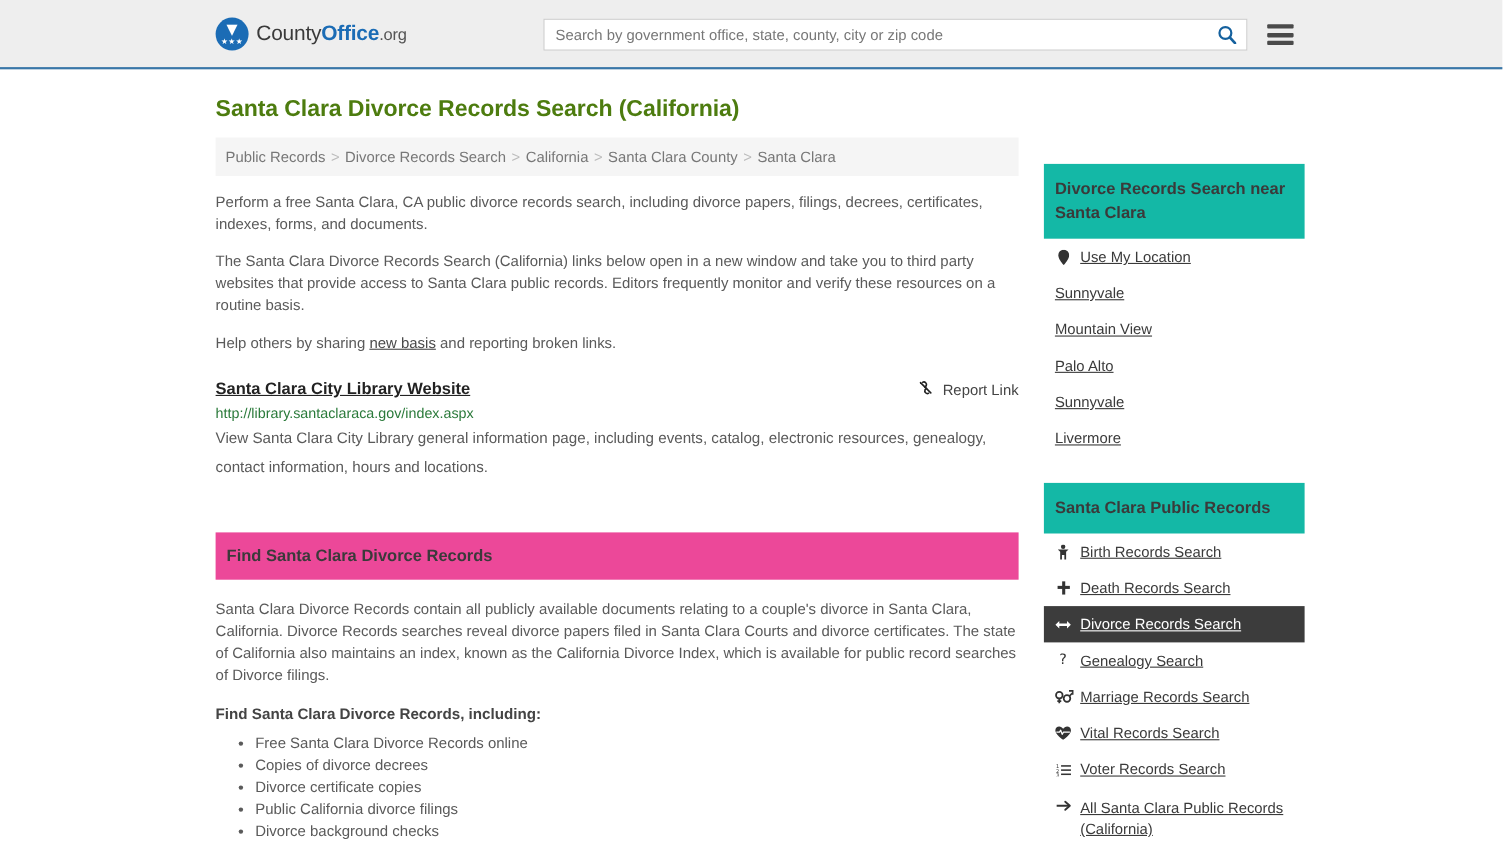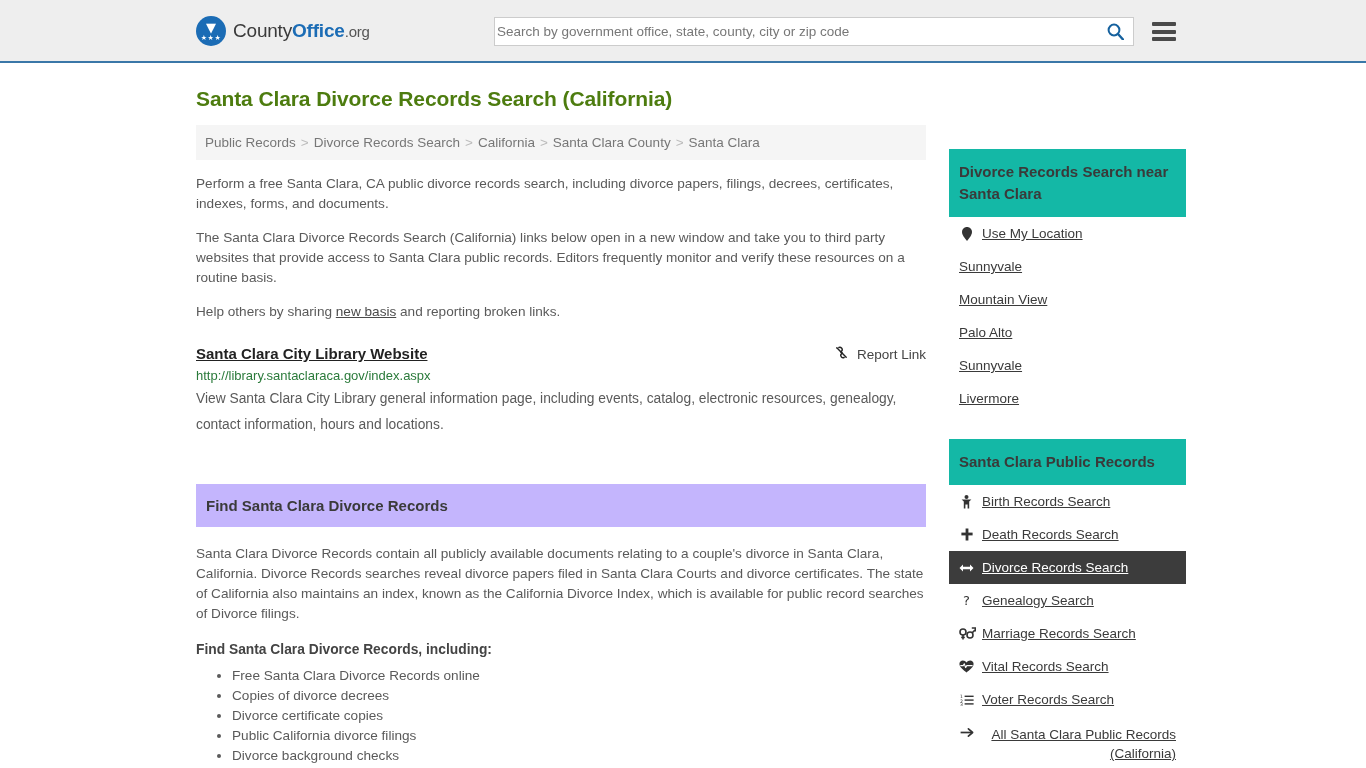--- a/index.html
+++ b/index.html
@@ -77,21 +77,21 @@
     display: flex;
     align-items: center;
   }
   .search-box {
     width: 640px;
     height: 29px;
     background: #ffffff;
     border: 1px solid #cccccc;
     display: flex;
     align-items: center;
-    padding: 0 8px 0 0;
+    padding: 0 8px 0 8px;
   }
   .search-box input {
     flex: 1;
     border: none;
     outline: none;
     font-size: 13.5px;
     font-family: "Liberation Sans", sans-serif;
     color: #444444;
     background: transparent;
   }
@@ -199,21 +199,21 @@
   }
   .result-desc {
     font-size: 13.8px;
     line-height: 26px;
     color: #5a5a5a;
     margin-top: 3px;
   }
 
   
   .section-head {
-    background: #c4b5fd;
+    background: #ec4899;
     padding: 13px 10px;
     font-size: 15px;
     font-weight: bold;
     color: #3a3a3a;
     margin-top: 46px;
   }
   .section-body {
     font-size: 13.6px;
     line-height: 20px;
     color: #5a5a5a;
@@ -265,21 +265,21 @@
     width: 15px;
     flex: none;
     text-align: center;
     color: #333333;
     font-size: 13px;
     font-family: "DejaVu Sans", sans-serif;
     line-height: 14px;
   }
   .ico svg { display: block; margin: 0 auto; }
   .panel-list li.no-icon { padding-left: 10px; }
-  .wrap2 { line-height: 19px; text-align: right; }
+  .wrap2 { line-height: 19px; }
 </style>
 </head>
 <body>
 
 <div class="site-header">
   <a class="logo-wrap" href="#">
     <span class="logo-mark">
       <span class="bird">▼</span>
       <span class="stars">★★★</span>
     </span>

